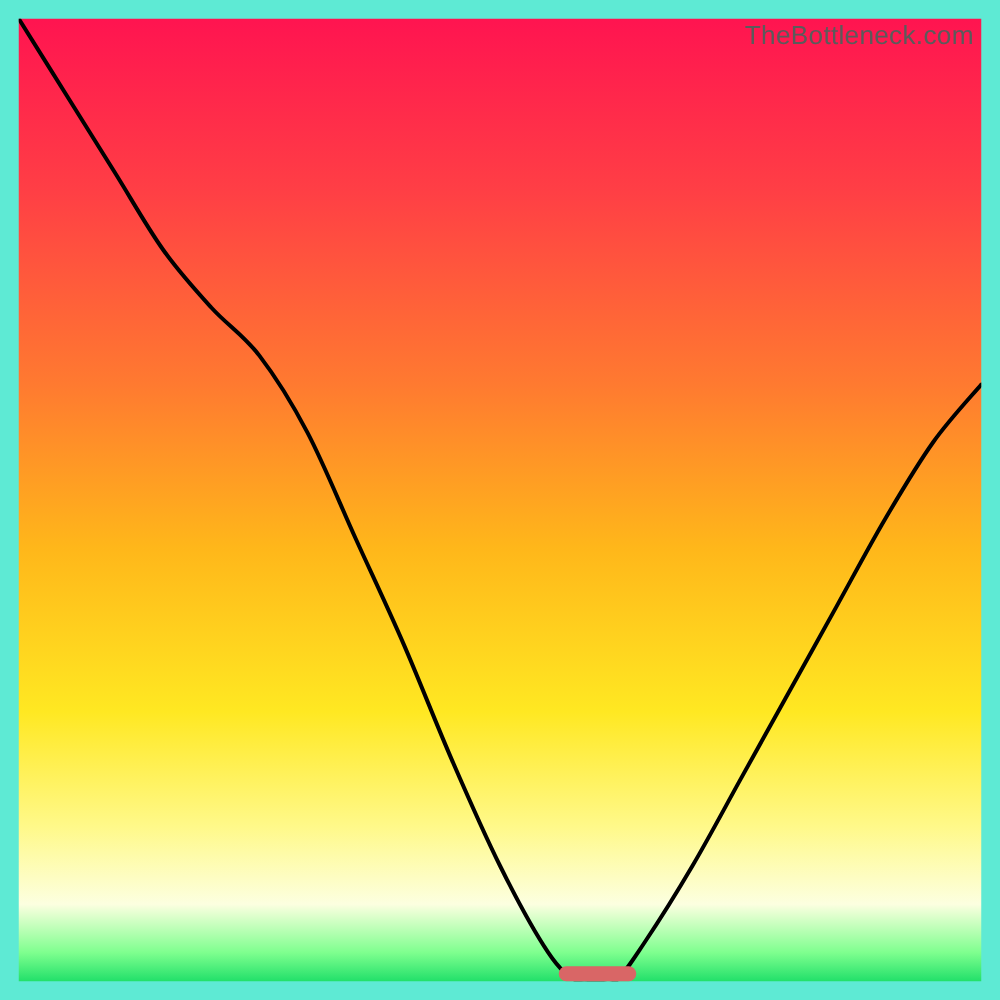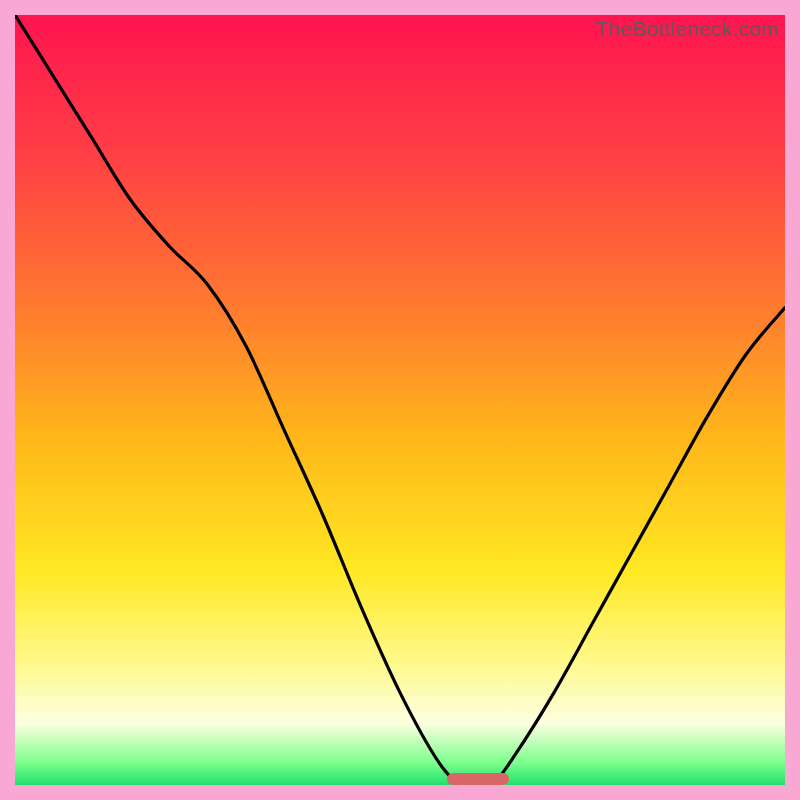--- a/index.html
+++ b/index.html
@@ -8,21 +8,21 @@
     width: 800px;
     height: 800px;
     background: #000;
     overflow: hidden;
     font-family: Arial, Helvetica, sans-serif;
   }
   .frame {
     position: relative;
     width: 800px;
     height: 800px;
-    background: #f9a8d4;
+    background: #5eead4;
   }
   .plot-area {
     position: absolute;
     left: 15px;
     top: 15px;
     width: 770px;
     height: 770px;
     background: linear-gradient(
       to bottom,
       #ff1450 0%,

